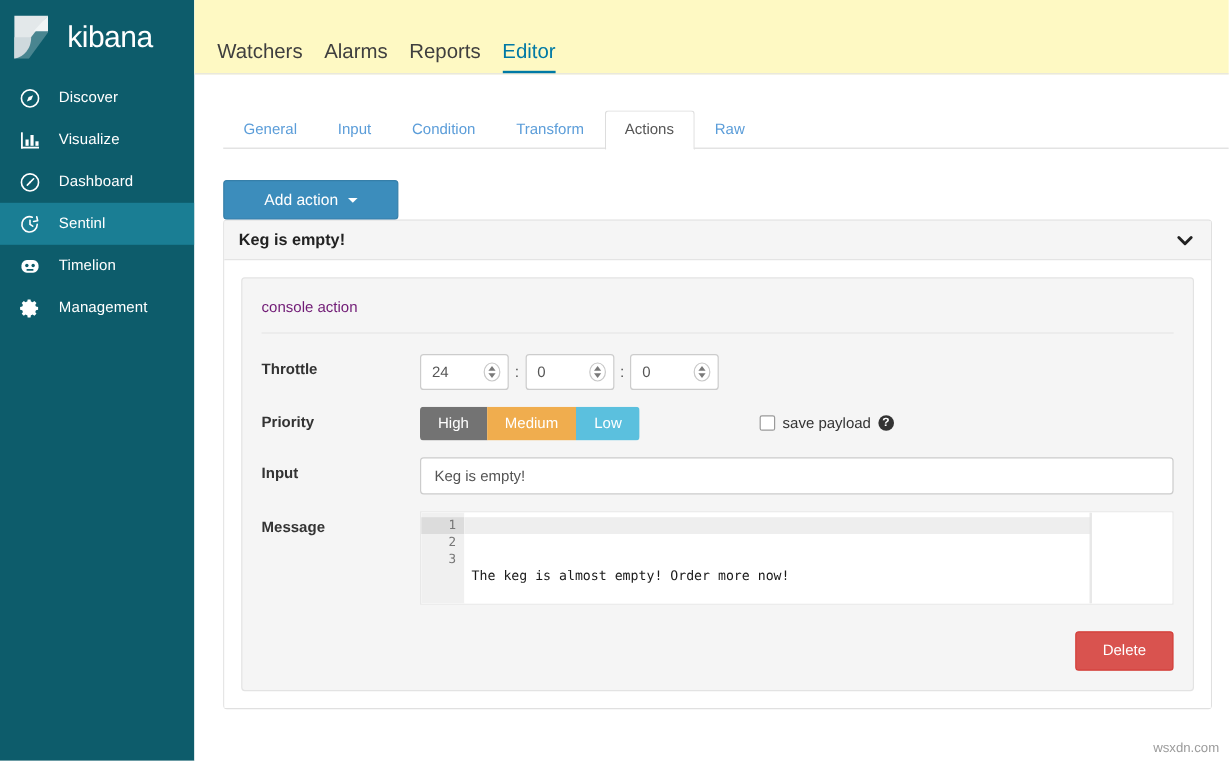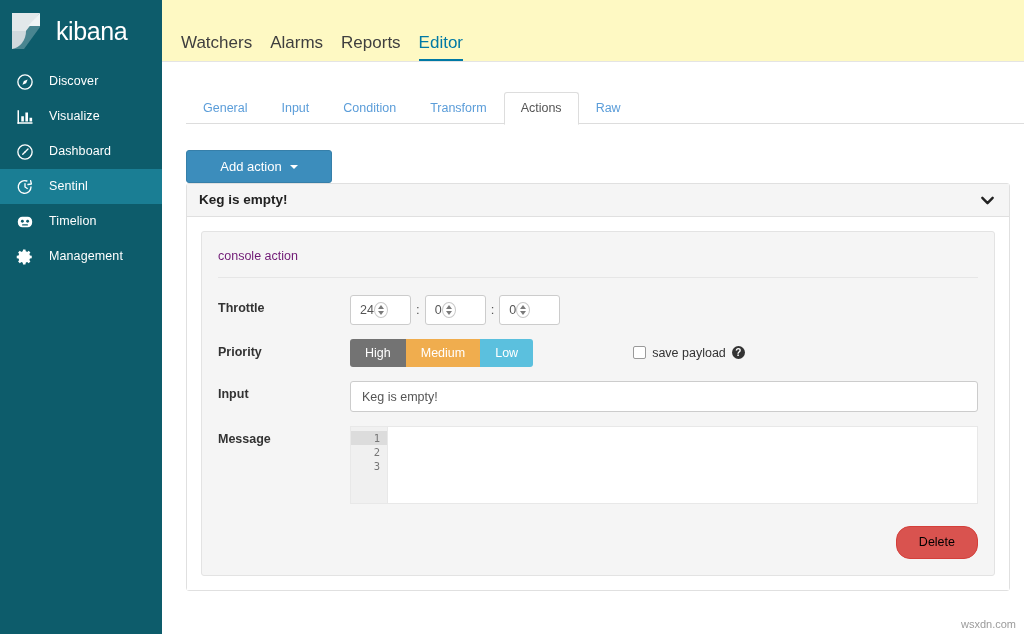--- a/index.html
+++ b/index.html
@@ -128,24 +128,24 @@
 
   .form-row { display: flex; align-items: flex-start; margin-bottom: 14px; }
   .form-label {
     width: 132px; min-width: 132px; font-size: 12.5px;
     font-weight: 700; color: #333333; padding-top: 7px; line-height: 1;
   }
   .form-field { flex: 1; display: flex; align-items: center; }
 
   
   .num-input {
-    width: 61px; height: 30px;
+    width: 74px; height: 30px;
     border: 1px solid #cccccc; border-radius: 3px; background: #ffffff;
     display: flex; align-items: center; padding: 0 6px 0 9px;
-    font-size: 12.5px; color: #555555; justify-content: flex-start;
+    font-size: 12.5px; color: #555555; justify-content: space-between;
   }
   .spin-up, .spin-dn {
     width: 0; height: 0;
     border-left: 3px solid transparent; border-right: 3px solid transparent;
   }
   .spin-up { border-bottom: 4px solid #7a7a7a; }
   .spin-dn { border-top: 4px solid #7a7a7a; }
   .spin-oval {
     border: 1px solid #c8c8c8; border-radius: 50%;
     padding: 2px 3px; display: flex; flex-direction: column;
@@ -212,22 +212,22 @@
   .code-text { position: relative; }
   .print-margin {
     position: absolute; right: 0; top: 0; bottom: 0;
     width: 1px; background: #e3e3e3;
   }
   .editor-gap { width: 68px; background: #ffffff; border-left: 1px solid #e8e8e8; }
 
   
   .delete-row { display: flex; justify-content: flex-end; padding-top: 8px; }
   .delete-btn {
-    background: #d9534f; color: #000000; font-size: 12.5px;
-    padding: 9px 22px; border: 1px solid #d43f3a; border-radius: 14px;
+    background: #d9534f; color: #ffffff; font-size: 12.5px;
+    padding: 9px 22px; border: 1px solid #d43f3a; border-radius: 3px;
     cursor: pointer; line-height: 1;
   }
 
   .watermark {
     position: absolute; right: 8px; bottom: 4px;
     font-size: 11px; color: #9b9b9b;
   }
 </style>
 </head>
 <body>
@@ -420,20 +420,27 @@
 
             <div class="form-row">
               <div class="form-label">Message</div>
               <div class="form-field">
                 <div class="editor-wrap">
                   <div class="gutter">
                     <span class="gutter-active">1</span>
                     <span style="display:block">2</span>
                     <span style="display:block">3</span>
                   </div>
+                  <div class="code-area">
+                    <div class="code-line-hl"></div>
+                    <div class="code-text">The keg is almost empty! Order more now!</div>
+                    
+                    
+                    <span class="print-margin"></span>
+                  </div>
                   <div class="editor-gap"></div>
                 </div>
               </div>
             </div>
 
             <div class="delete-row">
               <div class="delete-btn">Delete</div>
             </div>
 
           </div>

